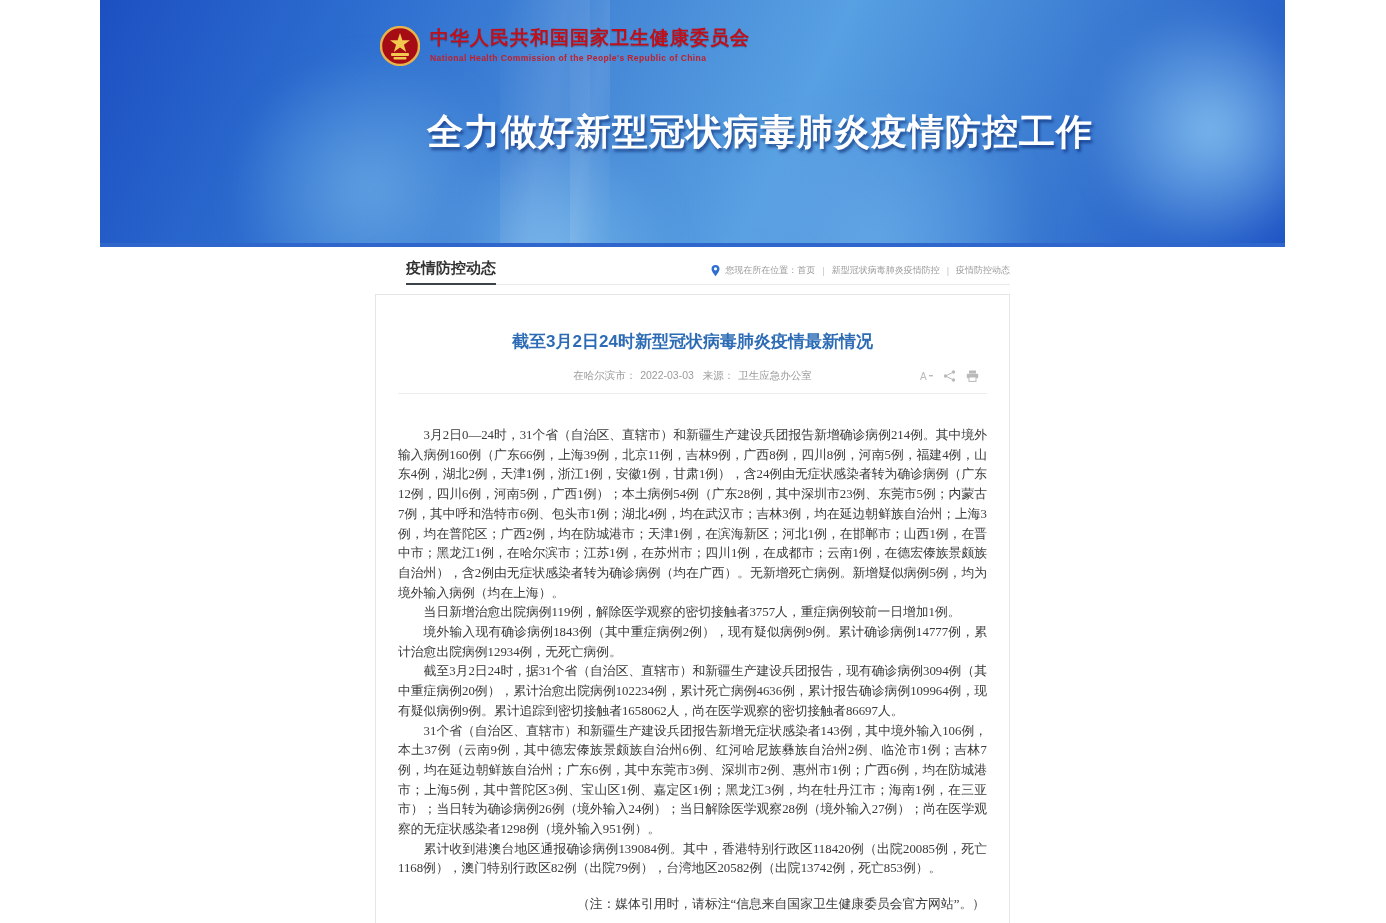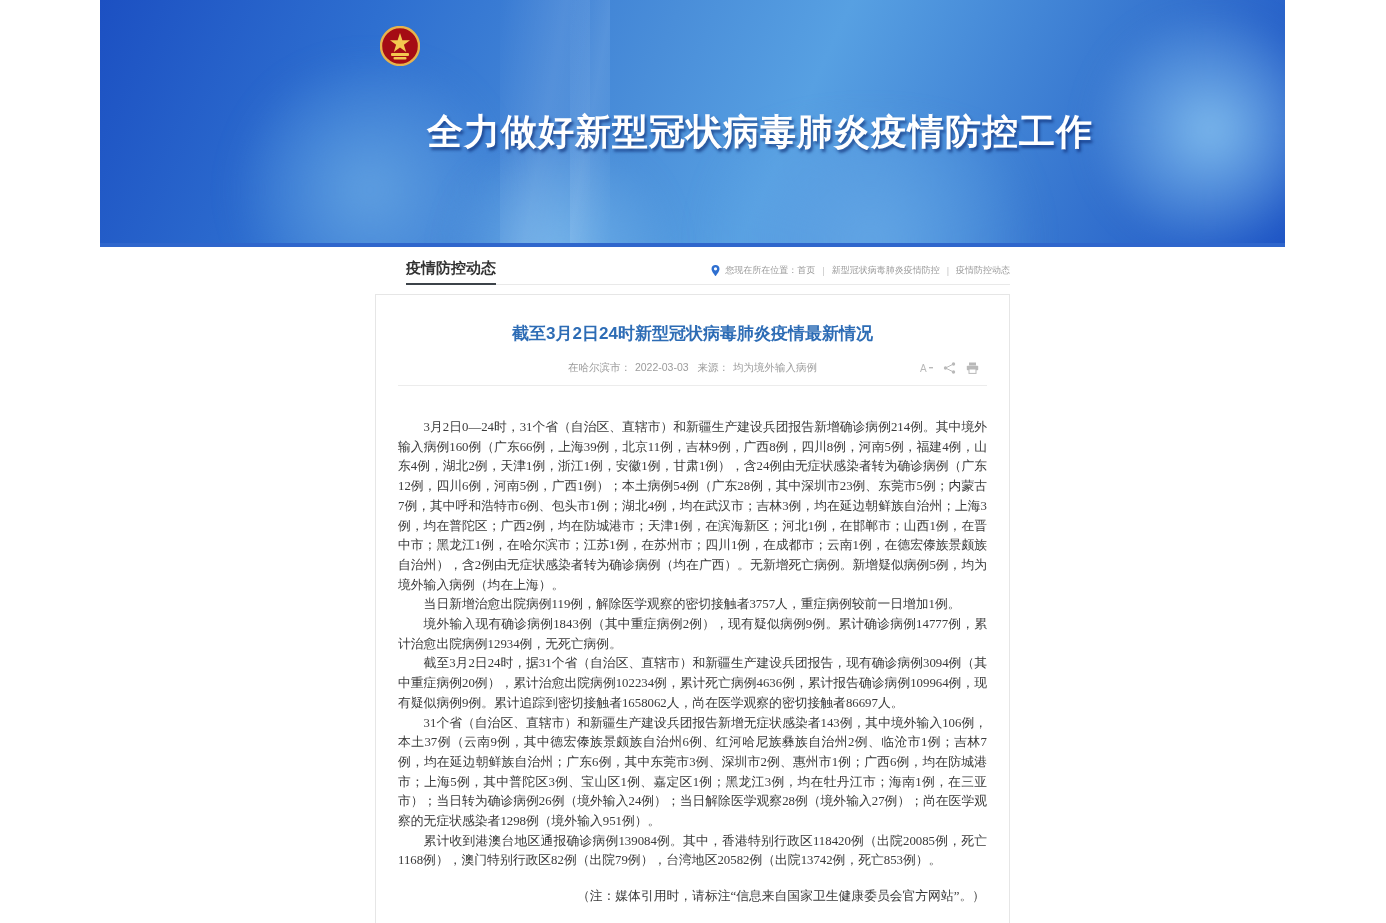--- a/index.html
+++ b/index.html
@@ -38,21 +38,21 @@
                    border-bottom:2px solid #3c4349; padding-bottom:5px; margin-bottom:-1px; cursor:pointer; }
   .crumb { display:flex; align-items:center; gap:5px; font-size:9px; color:#9a9a9a; padding-bottom:7px; }
   .crumb .pin { width:9px; height:11px; display:inline-block; }
   .crumb a { color:#9a9a9a; text-decoration:none; cursor:pointer; }
   .crumb .sep { color:#c5c5c5; margin:0 2px; }
 
   
   .article-box { margin-top:9px; border:1px solid #e6e6e6; background:#fff;
                  padding:22px 22px 40px 22px; min-height:700px; }
   .article-title { text-align:center; font-size:17px; font-weight:bold; color:#2d6cb5;
-                   line-height:22px; margin-top:6px; }
+                   line-height:22px; margin-top:14px; }
   .meta-row { position:relative; margin-top:16px; height:16px; }
   .meta { text-align:center; font-size:10.5px; color:#9b9b9b; }
   .meta span { margin:0 2px; }
   .tools { position:absolute; right:8px; top:0; display:flex; gap:9px; }
   .tool { width:14px; height:13px; color:#b9b9b9; cursor:pointer; display:flex; align-items:center; justify-content:center; }
   .tool svg { width:13px; height:12px; }
   .divider { border-bottom:1px solid #ececec; margin-top:8px; }
 
   .body-text { margin-top:32px; font-family:"Liberation Serif","DejaVu Serif",serif;
                font-size:12.8px; color:#3a3a3a; line-height:19.7px;
@@ -76,20 +76,24 @@
     <div class="brand">
       <span class="emblem">
         <svg viewBox="0 0 40 40">
           <circle cx="20" cy="20" r="19" fill="#a50c14"></circle>
           <circle cx="20" cy="20" r="19" fill="none" stroke="#e8b34b" stroke-width="2.4"></circle>
           <polygon points="20,7 22.4,14.2 30,14.2 23.9,18.7 26.2,26 20,21.5 13.8,26 16.1,18.7 10,14.2 17.6,14.2" fill="#f3c84f"></polygon>
           <rect x="11" y="27" width="18" height="3" rx="1" fill="#f3c84f"></rect>
           <rect x="13.5" y="31" width="13" height="2.4" rx="1" fill="#f3c84f"></rect>
         </svg>
       </span>
+      <div class="brand-text">
+        <div class="brand-cn">中华人民共和国国家卫生健康委员会</div>
+        <div class="brand-en">National Health Commission of the People's Republic of China</div>
+      </div>
     </div>
 
     <div class="banner-title">全力做好新型冠状病毒肺炎疫情防控工作</div>
   </header>
 
   <main class="content">
 
     <div class="crumb-row">
       <div class="section-title">疫情防控动态</div>
       <div class="crumb">
@@ -105,21 +109,21 @@
         <span>疫情防控动态</span>
       </div>
     </div>
 
     <article class="article-box">
       <h1 class="article-title">截至3月2日24时新型冠状病毒肺炎疫情最新情况</h1>
 
       <div class="meta-row">
         <div class="meta">
           <span>在哈尔滨市：</span><span>2022-03-03</span>
-          <span style="margin-left:4px">来源：</span><span>均为境外输入病例</span>
+          <span style="margin-left:4px">来源：</span><span>卫生应急办公室</span>
         </div>
         <div class="tools">
           <span class="tool">
             <svg viewBox="0 0 13 12">
                 <text x="0" y="10" font-size="10" fill="#b9b9b9" font-family="sans-serif">A</text>
                 <rect x="9" y="5" width="4" height="1.4" fill="#b9b9b9"></rect>
               </svg>
           </span>
           <span class="tool">
             <svg viewBox="0 0 13 12">

